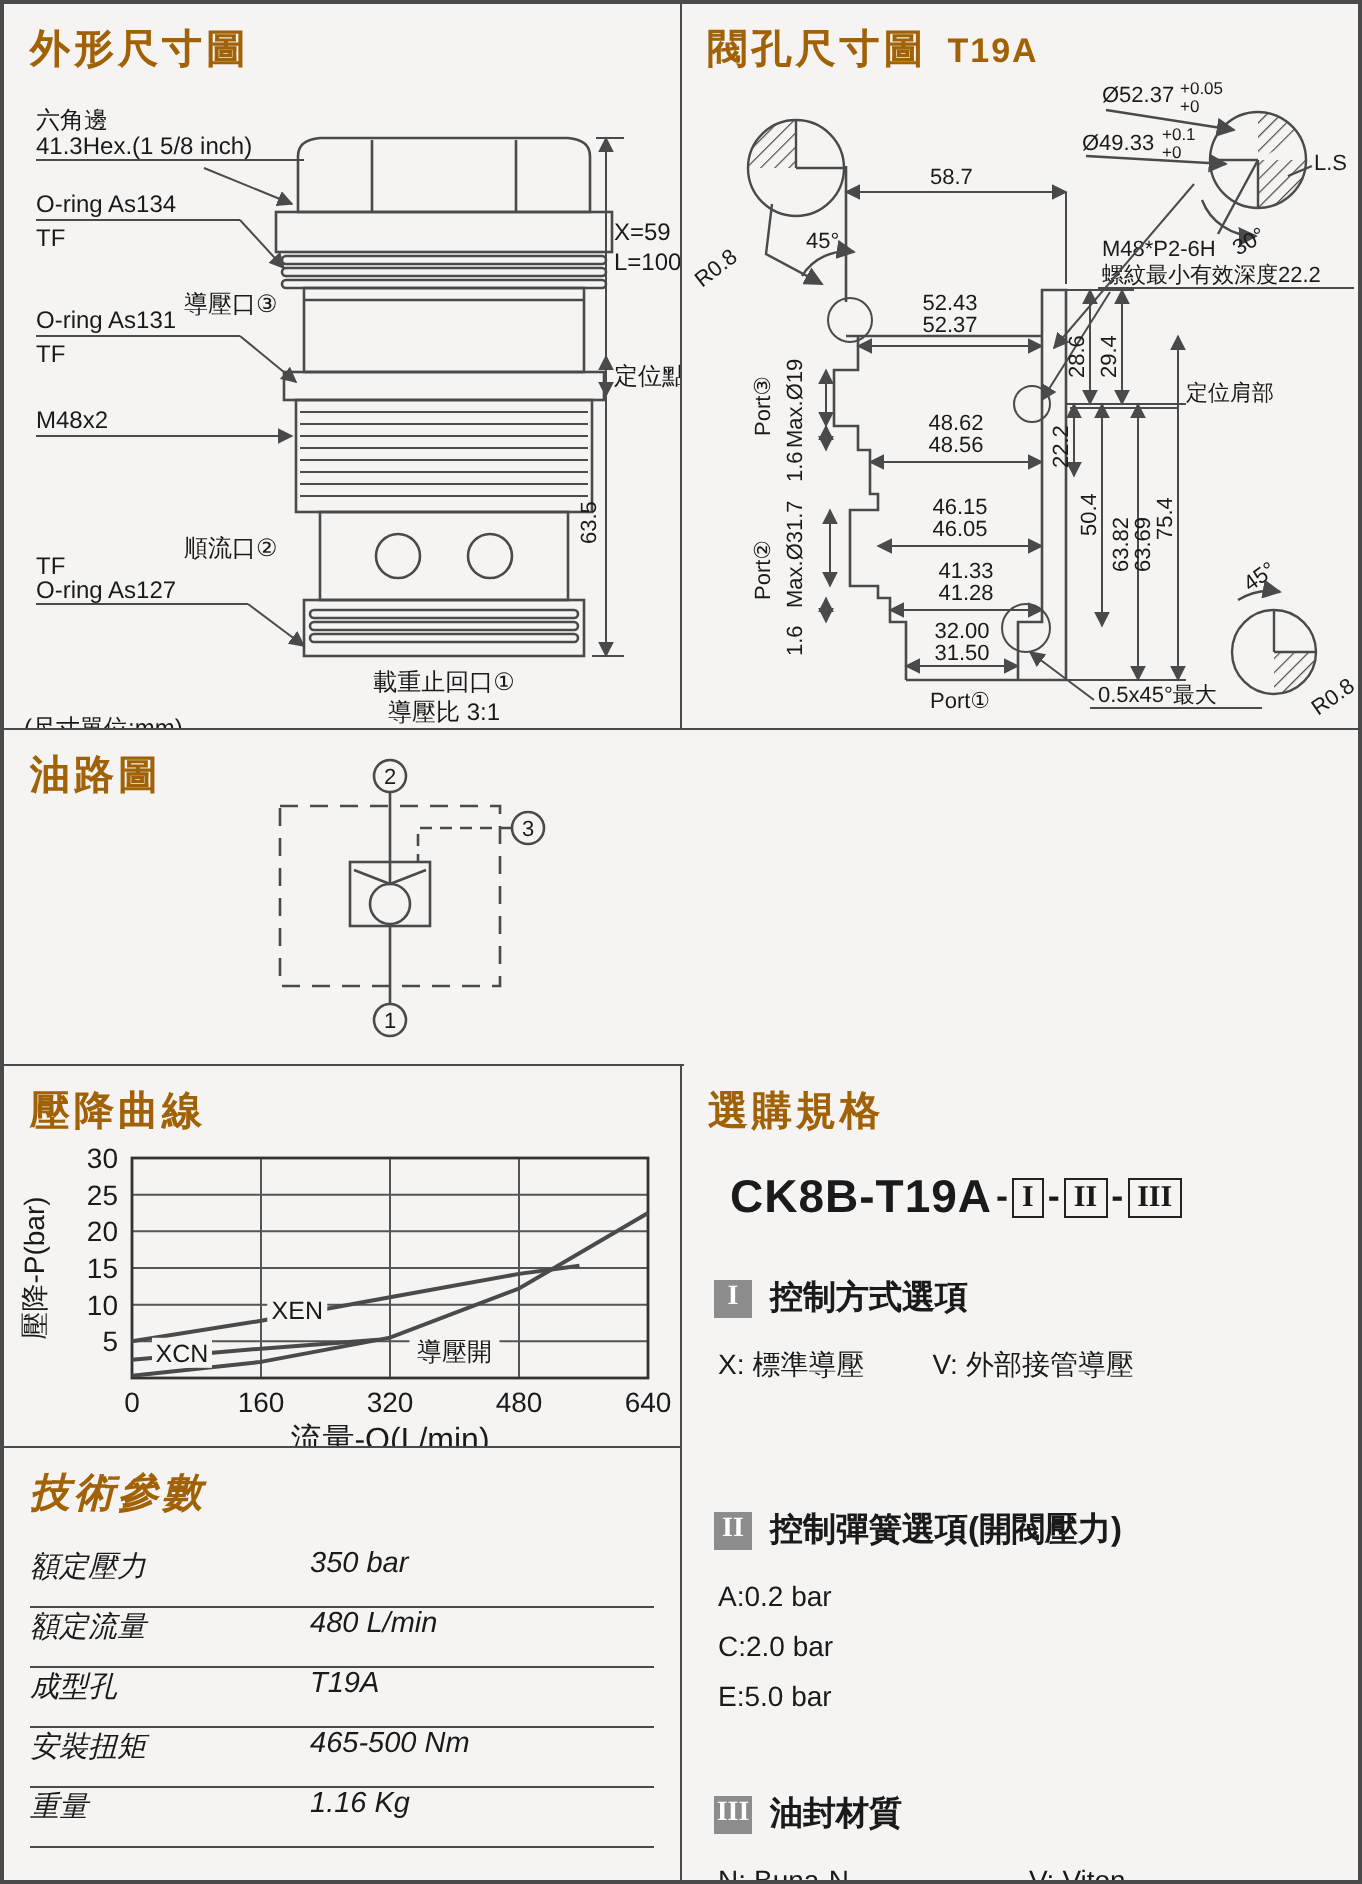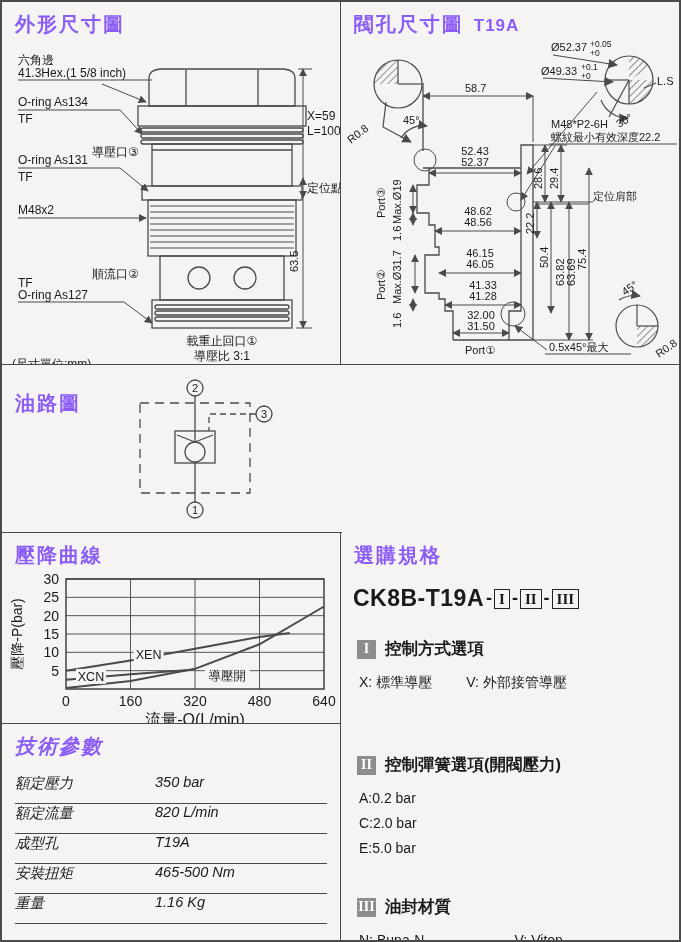--- a/index.html
+++ b/index.html
@@ -3,34 +3,34 @@
 <meta charset="utf-8">
 <style>
   html,body{margin:0;padding:0;background:#e9e7e4;}
   *{box-sizing:border-box;}
   body{font-family:"Liberation Sans","DejaVu Sans",sans-serif;color:#1a1a1a;}
   .page{width:681px;height:942px;background:#f5f4f2;border:2px solid #4a4a4a;position:relative;overflow:hidden;}
   .row{display:flex;}
   .panel{position:relative;overflow:hidden;}
   .b-r{border-right:1.5px solid #4a4a4a;}
   .b-b{border-bottom:1.5px solid #4a4a4a;}
-  .panel-title{font-size:20px;font-weight:bold;color:#8b5cf6;padding:9px 0 0 13px;letter-spacing:2px;}
+  .panel-title{font-size:20px;font-weight:bold;color:#a16207;padding:9px 0 0 13px;letter-spacing:2px;}
   .sub-code{font-size:17px;font-weight:bold;letter-spacing:1px;margin-left:10px;}
   svg{display:block;}
   svg text{font-family:"Liberation Sans","DejaVu Sans",sans-serif;fill:#1a1a1a;}
   .dim{font-size:11px;}
   .lbl{font-size:12px;}
   .features-body{font-size:14.2px;line-height:22.5px;padding:7px 13px 0 13px;text-align:justify;}
   
   .params{padding:0 0 0 0;font-style:italic;}
   .param-row{display:flex;height:30px;margin:0 13px 0 13px;border-bottom:1.2px solid #4a4a4a;font-size:14.5px;}
   .param-row .pl{width:140px;padding-bottom:3px;}
   .param-row .pv{padding-bottom:3px;}
   
-  .model-line{display:flex;align-items:center;margin:16px 0 0 12px;font-weight:bold;}
+  .model-line{display:flex;align-items:center;margin:16px 0 0 24px;font-weight:bold;}
   .model-code{font-size:23px;letter-spacing:0.5px;}
   .model-dash{font-size:18px;margin:0 2px;}
   .code-box{border:1.7px solid #222;font-family:"Liberation Serif","DejaVu Serif",serif;font-size:15px;font-weight:bold;padding:1px 4px;line-height:16px;}
   .sec-head{display:flex;align-items:center;margin-left:16px;font-size:16.5px;font-weight:bold;}
   .sec-num{width:19px;height:19px;background:#8c8c8c;color:#fff;font-family:"Liberation Serif","DejaVu Serif",serif;font-size:14px;font-weight:bold;display:flex;align-items:center;justify-content:center;margin-right:9px;flex:0 0 auto;}
   .opt-row{margin:14px 0 0 18px;font-size:14px;display:flex;}
   .opt{margin-right:34px;white-space:nowrap;}
   .opt .k{margin-right:4px;}
 </style>
 </head>
@@ -256,21 +256,21 @@
           <text class="dim" transform="translate(234,248) rotate(-90)">63.69</text>
           <text class="dim" transform="translate(245,232) rotate(-90)">75.4</text>
           <text class="dim" x="252" y="162">定位肩部</text>
         </g>
       </svg>
     </section>
   </div>
 
   <div class="row" style="height:168px;">
     <section class="panel b-b" style="width:339.5px;">
-      <div class="panel-title" style="position:absolute;top:16px;left:0;">油路圖</div>
+      <div class="panel-title" style="position:absolute;top:0;left:0;">油路圖</div>
       <svg width="338" height="166" viewBox="0 0 338 166">
         <g stroke="#4a4a4a" stroke-width="1.3" fill="none">
           <rect x="138" y="38" width="110" height="90" stroke-dasharray="9,6"></rect>
           <rect x="173" y="66" width="40" height="32"></rect>
           <circle cx="193" cy="87" r="10"></circle>
           <line x1="175" y1="70" x2="193" y2="77"></line>
           <line x1="211" y1="70" x2="193" y2="77"></line>
           <line x1="193" y1="31" x2="193" y2="77"></line>
           <line x1="193" y1="97" x2="193" y2="137"></line>
           <polyline points="254,49 207,49 207,66" stroke-dasharray="6,4"></polyline>
@@ -327,21 +327,21 @@
       </section>
 
       <section class="panel params" style="flex:1;">
         <div class="panel-title" style="margin-bottom:14px;">技術參數</div>
         <div class="param-row">
           <span class="pl">額定壓力</span>
           <span class="pv">350 bar</span>
         </div>
         <div class="param-row">
           <span class="pl">額定流量</span>
-          <span class="pv">820 L/min</span>
+          <span class="pv">480 L/min</span>
         </div>
         <div class="param-row">
           <span class="pl">成型孔</span>
           <span class="pv">T19A</span>
         </div>
         <div class="param-row">
           <span class="pl">安裝扭矩</span>
           <span class="pv">465-500 Nm</span>
         </div>
         <div class="param-row">

